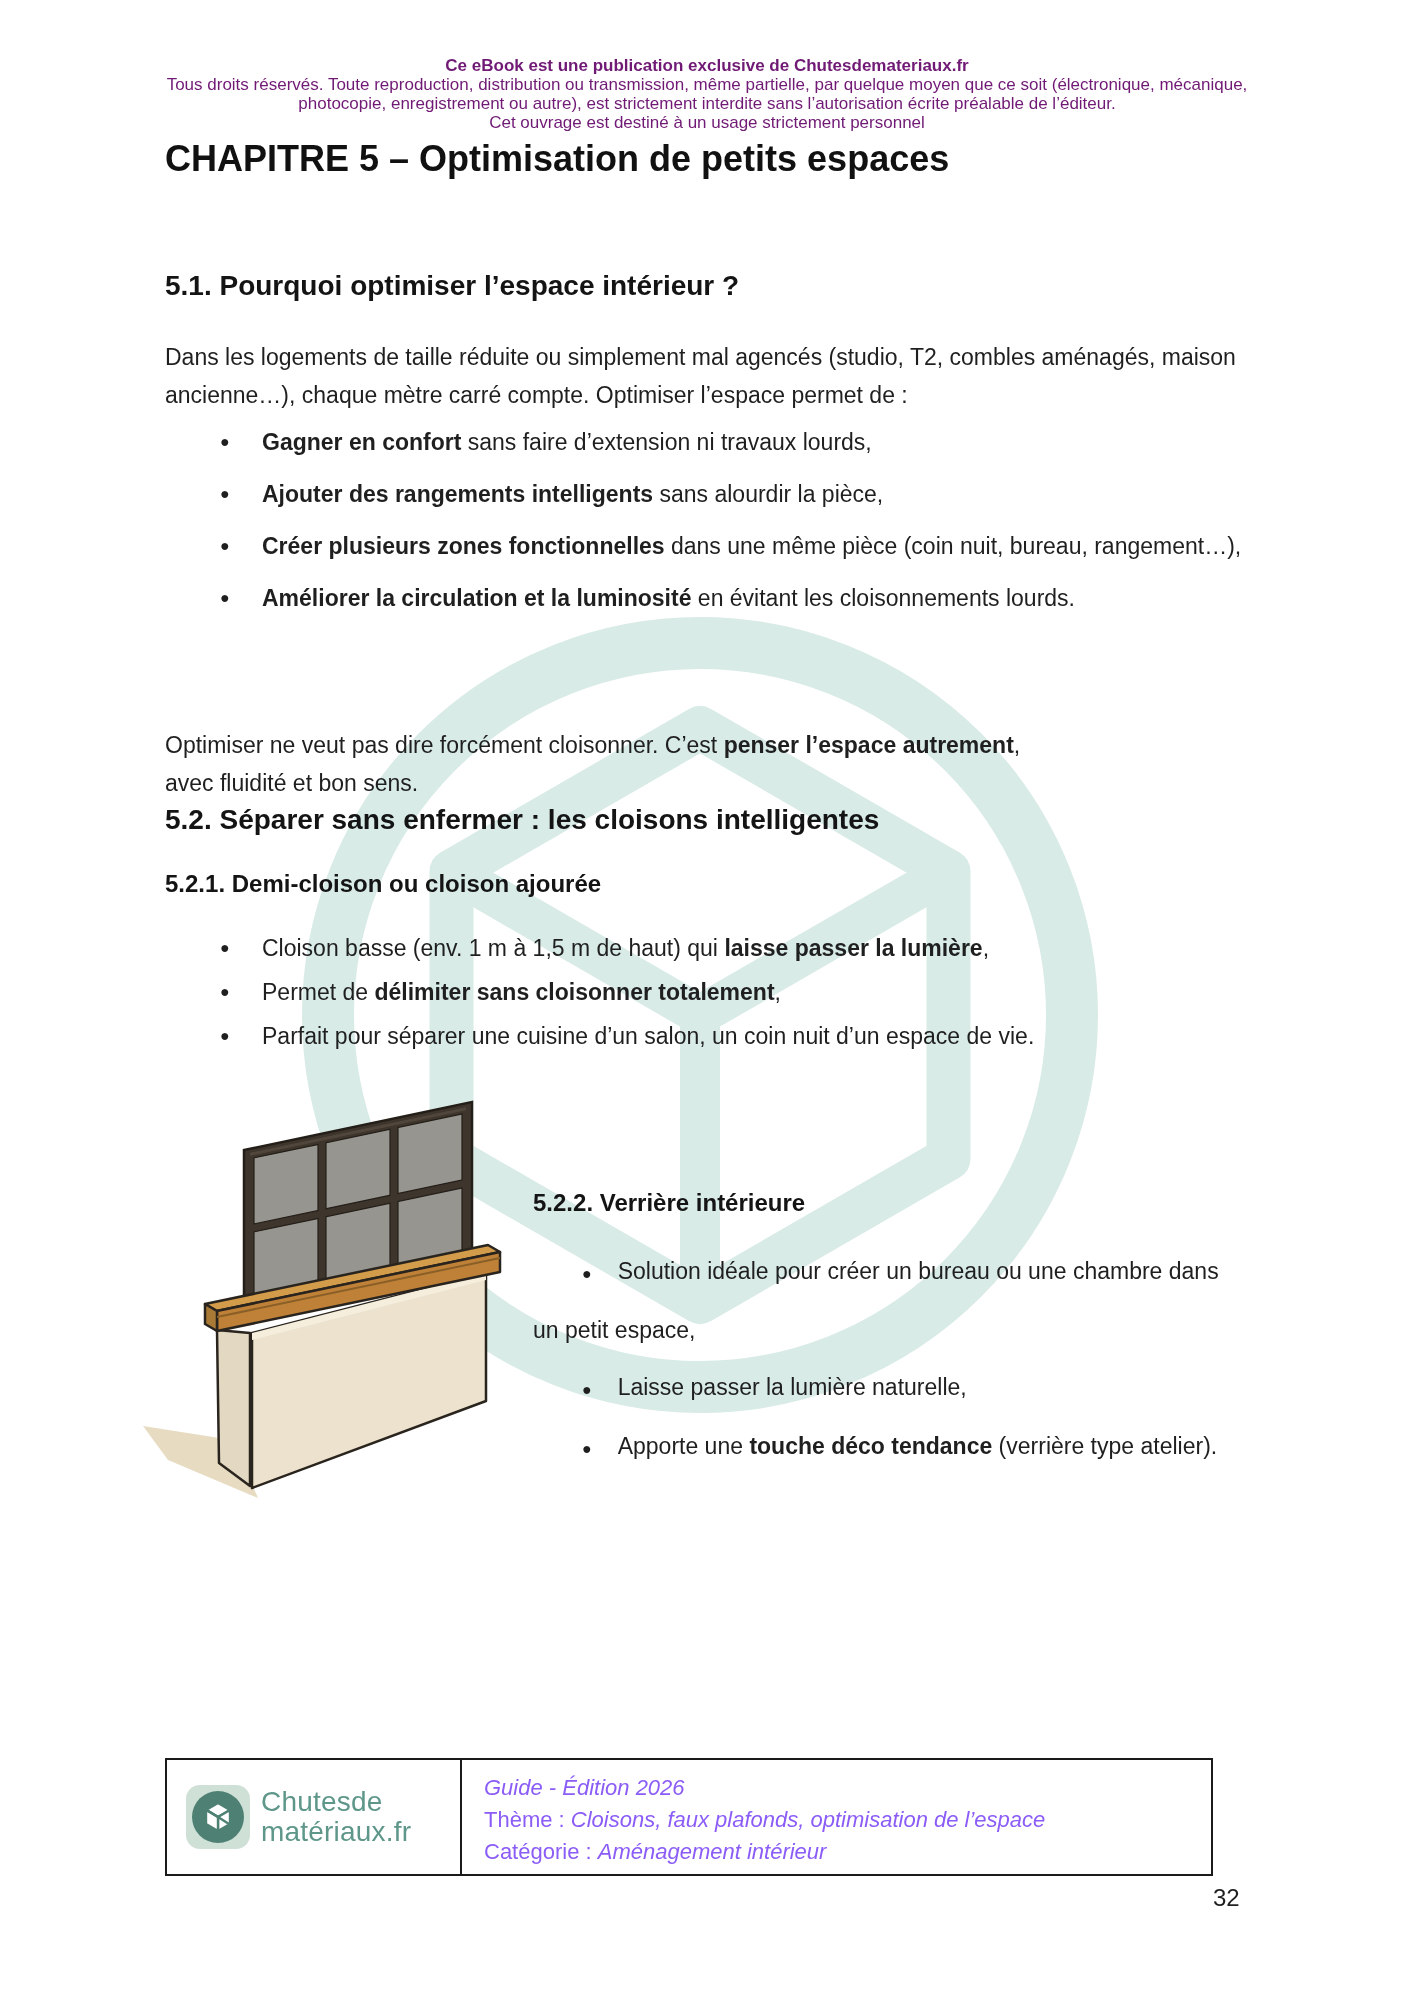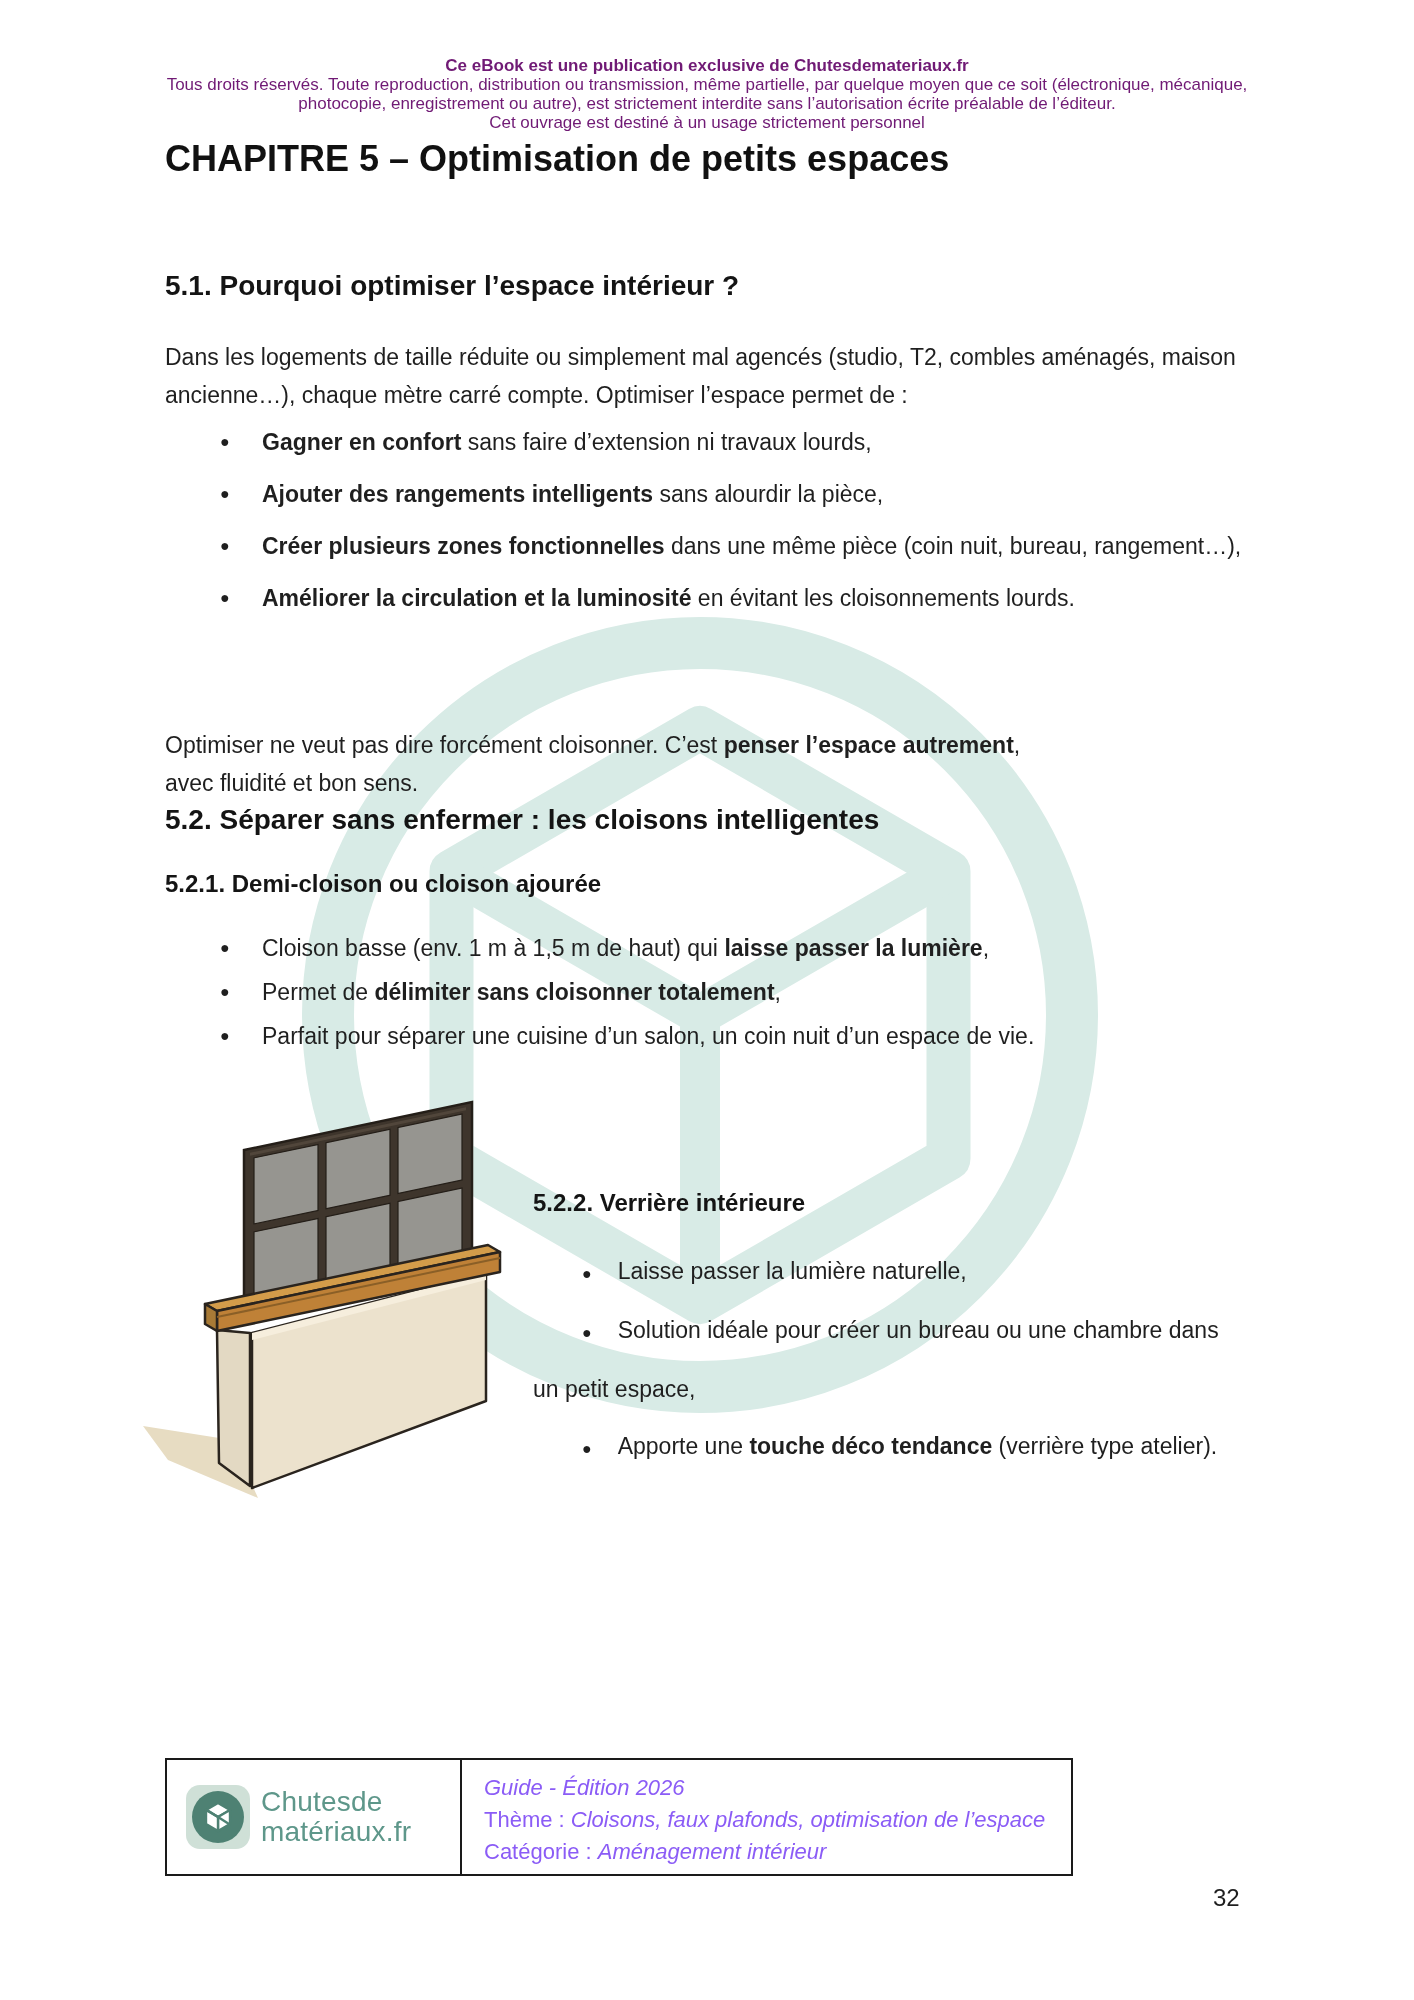--- a/index.html
+++ b/index.html
@@ -38,21 +38,21 @@
   .s522{left:533px;top:1189px;width:706px;z-index:1;font-size:23px;}
   .s522 .h3{position:static;margin:0 0 26px 0;}
   .loose{line-height:57px;}
   .loose .li{text-indent:49px;}
   .loose .marker{font-size:16px;margin-right:26px;}
   b{font-weight:bold;}
   i{font-style:italic;}
   
   .illustration{left:108px;top:1068px;z-index:1;}
   
-  .footerbox{left:165px;top:1758px;width:908px;height:118px;border:2px solid #1a1a1a;
+  .footerbox{left:165px;top:1758px;width:1048px;height:118px;border:2px solid #1a1a1a;
              display:flex;z-index:1;box-sizing:border-box;}
   .fcell-left{width:295px;border-right:2px solid #1a1a1a;display:flex;align-items:center;
               padding-left:18px;box-sizing:border-box;}
   .logo-text{margin-left:10px;color:#5e978a;font-size:28px;line-height:30px;font-weight:500;letter-spacing:0.2px;}
   .fcell-right{flex:1;padding:12px 0 0 22px;font-size:22px;line-height:32px;color:#8b5cf6;}
   .pageno{left:1213px;top:1884px;font-size:24px;color:#1f1f1f;z-index:1;}
 </style>
 </head>
 <body>
 
@@ -118,22 +118,22 @@
       <polygon points="97,236 380,177 392,184 109,243" fill="#d39c4a"></polygon>
       <polygon points="109,243 392,184 392,204 109,263" fill="#bf8137"></polygon>
       <polygon points="97,236 109,243 109,263 97,256" fill="#a87a36"></polygon>
       <line x1="109" y1="249" x2="392" y2="190" stroke="#8a5f27" stroke-width="2"></line>
     </g>
   </svg>
 
   <div class="abs s522">
     <div class="h3">5.2.2. Verrière intérieure</div>
     <div class="loose">
+        <div class="li"><span class="marker">●</span><span class="t">Solution idéale pour créer un bureau ou une chambre dans un petit espace,</span></div>
         <div class="li"><span class="marker">●</span><span class="t">Laisse passer la lumière naturelle,</span></div>
-        <div class="li"><span class="marker">●</span><span class="t">Solution idéale pour créer un bureau ou une chambre dans un petit espace,</span></div>
         <div class="li"><span class="marker">●</span><span class="t">Apporte une <b>touche déco tendance</b> (verrière type atelier).</span></div>
       </div>
   </div>
 
   <div class="abs footerbox">
     <div class="fcell-left">
       <svg width="66" height="66" viewBox="0 0 66 66">
         <rect x="1" y="1" width="64" height="64" rx="14" fill="#cfe0d7"></rect>
         <circle cx="33" cy="33" r="26" fill="#4e8173"></circle>
         <g fill="#ffffff" stroke="#4e8173" stroke-width="2.4" stroke-linejoin="round">

